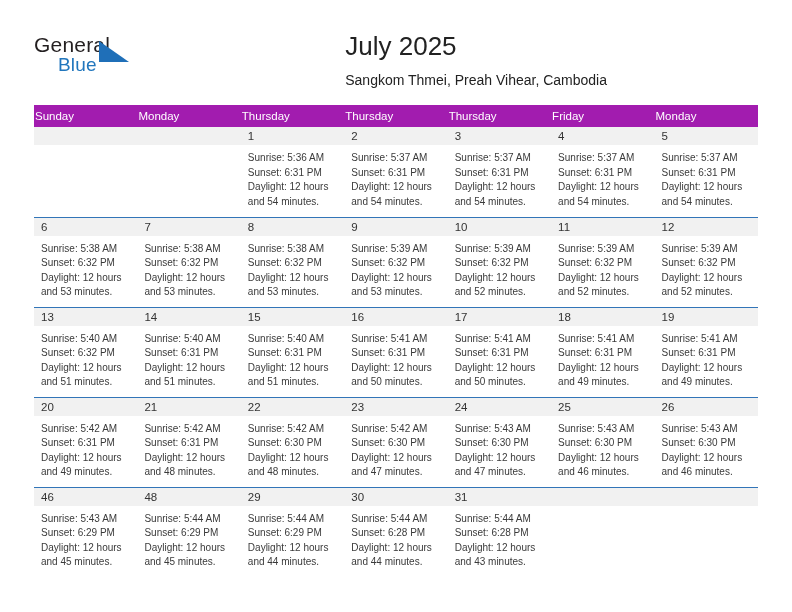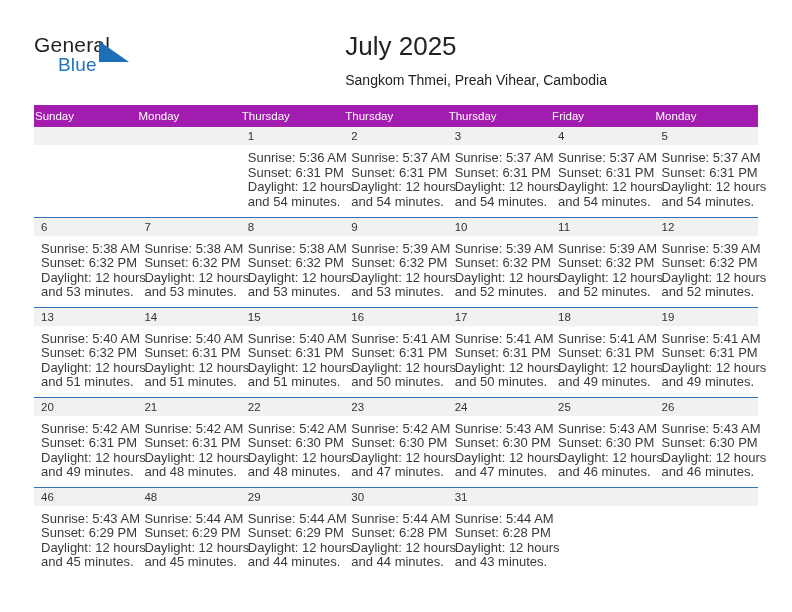--- a/index.html
+++ b/index.html
@@ -122,21 +122,21 @@
     color: #333333;
     padding: 3px 0 3px 7px;
     height: 18px;
     box-sizing: border-box;
     line-height: 12px;
   }
   td.blank { background: #ffffff; }
   td.blank .daynum { background: #f1f1f1; }
   .info {
     padding: 6px 6px 0 7px;
-    font-size: 13px;
+    font-size: 10px;
     line-height: 14.5px;
     color: #3a3a3a;
   }
   .info div { white-space: nowrap; }
 </style>
 </head>
 <body>
 
 <div class="page">
 

